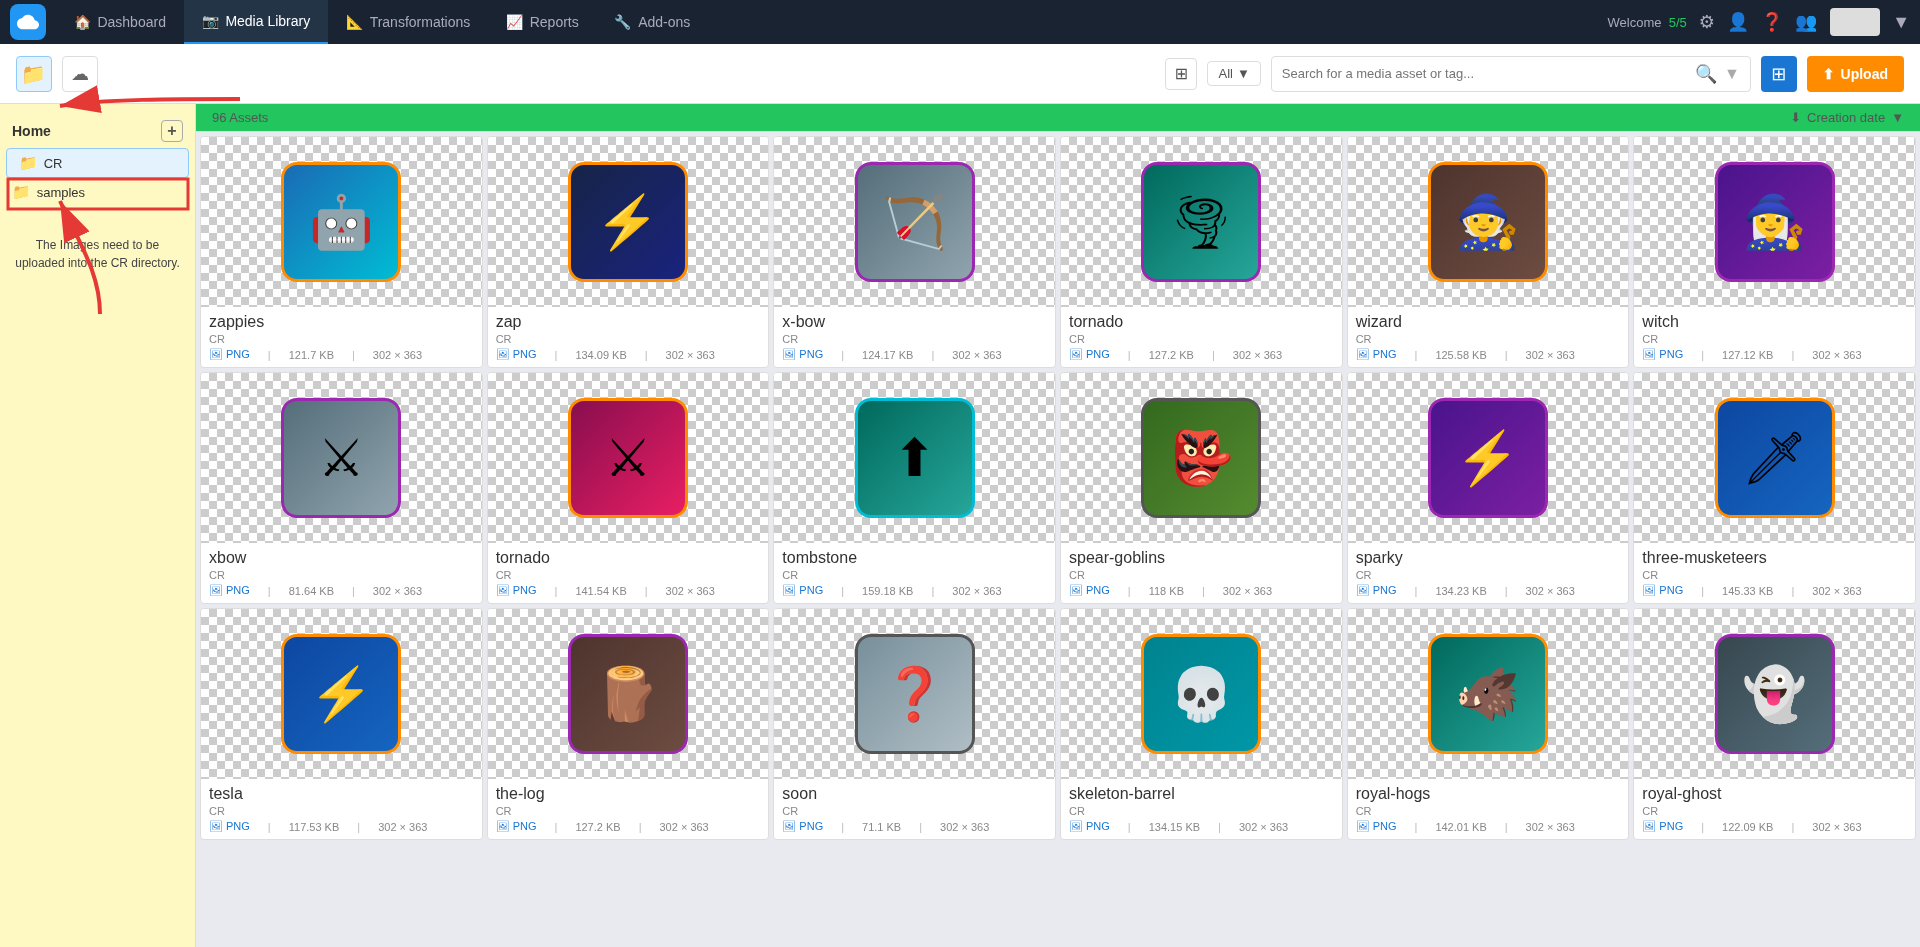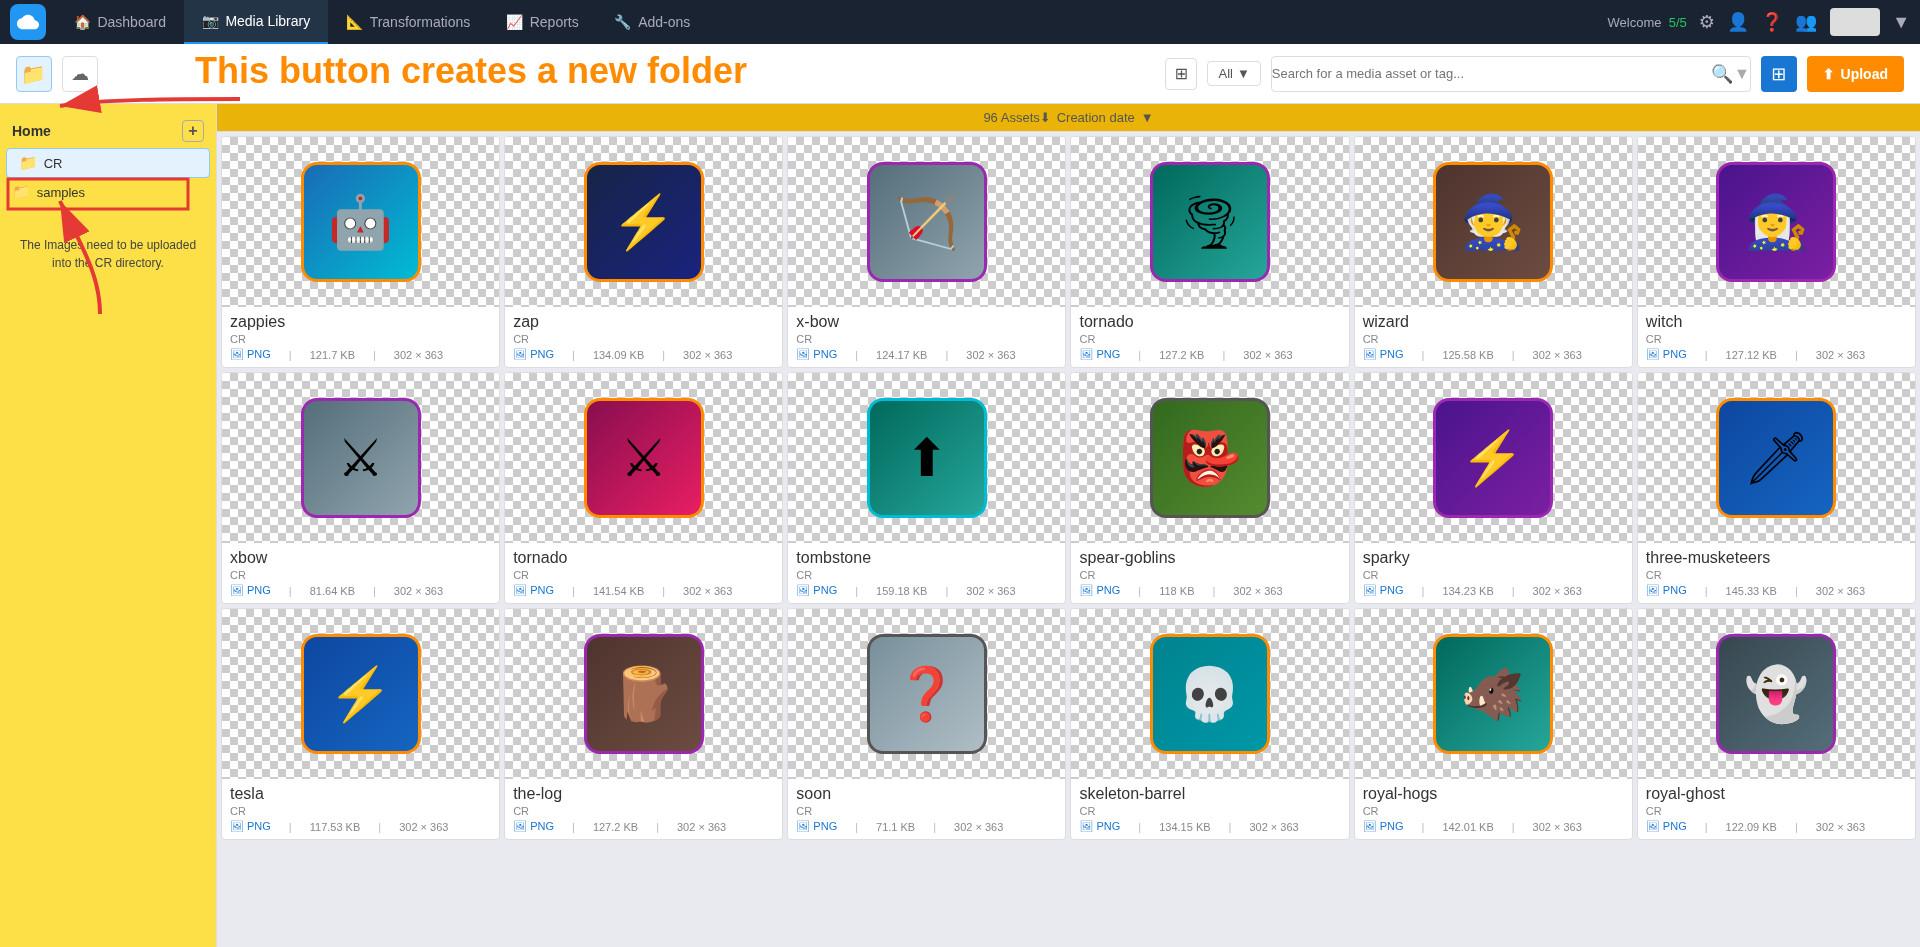--- a/index.html
+++ b/index.html
@@ -66,21 +66,21 @@
       cursor: pointer; color: #555; font-size: 16px;
     }
     .filter-btn {
       display: flex; align-items: center; gap: 4px;
       border: 1px solid #ddd; border-radius: 4px;
       padding: 4px 10px; cursor: pointer; color: #555; font-size: 13px;
     }
     .search-bar {
       display: flex; align-items: center;
       border: 1px solid #ddd; border-radius: 4px;
-      height: 36px; padding: 0 0; width: 480px;
+      height: 36px; padding: 0 10px; gap: 6px; width: 480px;
     }
     .search-bar input { border: none; outline: none; flex: 1; font-size: 13px; color: #555; }
     .search-icon { color: #1976D2; font-size: 18px; cursor: pointer; }
     .upload-btn {
       background: #FF8C00;
       color: white; border: none;
       border-radius: 4px;
       height: 36px; padding: 0 16px;
       display: flex; align-items: center; gap: 6px;
       cursor: pointer; font-size: 14px; font-weight: bold;
@@ -94,22 +94,22 @@
     }
 
     
     .main-layout {
       display: flex;
       height: calc(947px - 44px - 60px);
     }
 
     
     .sidebar {
-      width: 217px;
-      background: #fde047;
+      width: 196px;
+      background: #fef9c3;
       border-right: 1px solid #ddd;
       padding: 10px 0;
       flex-shrink: 0;
     }
     .sidebar-home {
       display: flex; align-items: center; justify-content: space-between;
       padding: 6px 12px; color: #333; font-size: 14px; font-weight: bold;
     }
     .sidebar-add-btn {
       width: 22px; height: 22px;
@@ -130,23 +130,23 @@
       text-align: center; line-height: 1.5;
     }
 
     
     .content-area {
       flex: 1;
       overflow-y: auto;
       background: #e8eaf0;
     }
     .content-header {
-      display: flex; align-items: center; justify-content: center;
+      display: flex; align-items: center; justify-content: space-between;
       padding: 6px 16px;
-      background: #eab308;
+      background: #22c55e;
       border-bottom: 1px solid #ddd;
     }
     .assets-count { font-size: 13px; color: #555; }
     .sort-btn {
       display: flex; align-items: center; gap: 6px;
       font-size: 13px; color: #555; cursor: pointer;
     }
 
     
     .media-grid {
@@ -563,21 +563,20 @@
         <span>302 × 363</span>
       </div>
     </div>
   </div>
       </div>
   </div>
 </div>
 
 <div style="position:fixed; top:44px; left:0; right:0; bottom:0; pointer-events:none; z-index:200;">
 
-  <div style="position:absolute; top:6px; left:195px; font-size:36px; font-weight:bold; color:#FF8C00; white-space:nowrap;">This button creates a new folder</div>
 
   <svg style="position:absolute; top:0; left:0; width:100%; height:100%; pointer-events:none;">
 
     <defs>
       <marker id="arrowhead" markerWidth="10" markerHeight="7" refX="10" refY="3.5" orient="auto">
         <polygon points="0 0, 10 3.5, 0 7" fill="#e53935"></polygon>
       </marker>
     </defs>
 
     <path d="M 240 55 C 180 55, 100 55, 60 62" stroke="#e53935" stroke-width="4" fill="none" marker-end="url(#arrowhead)"></path>

